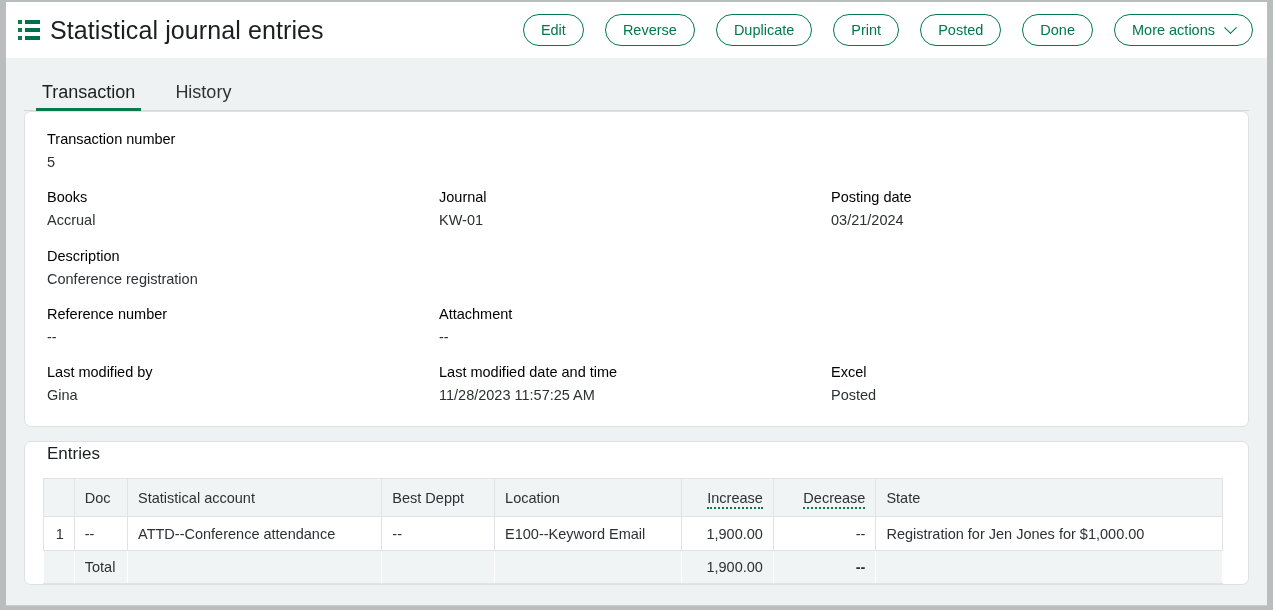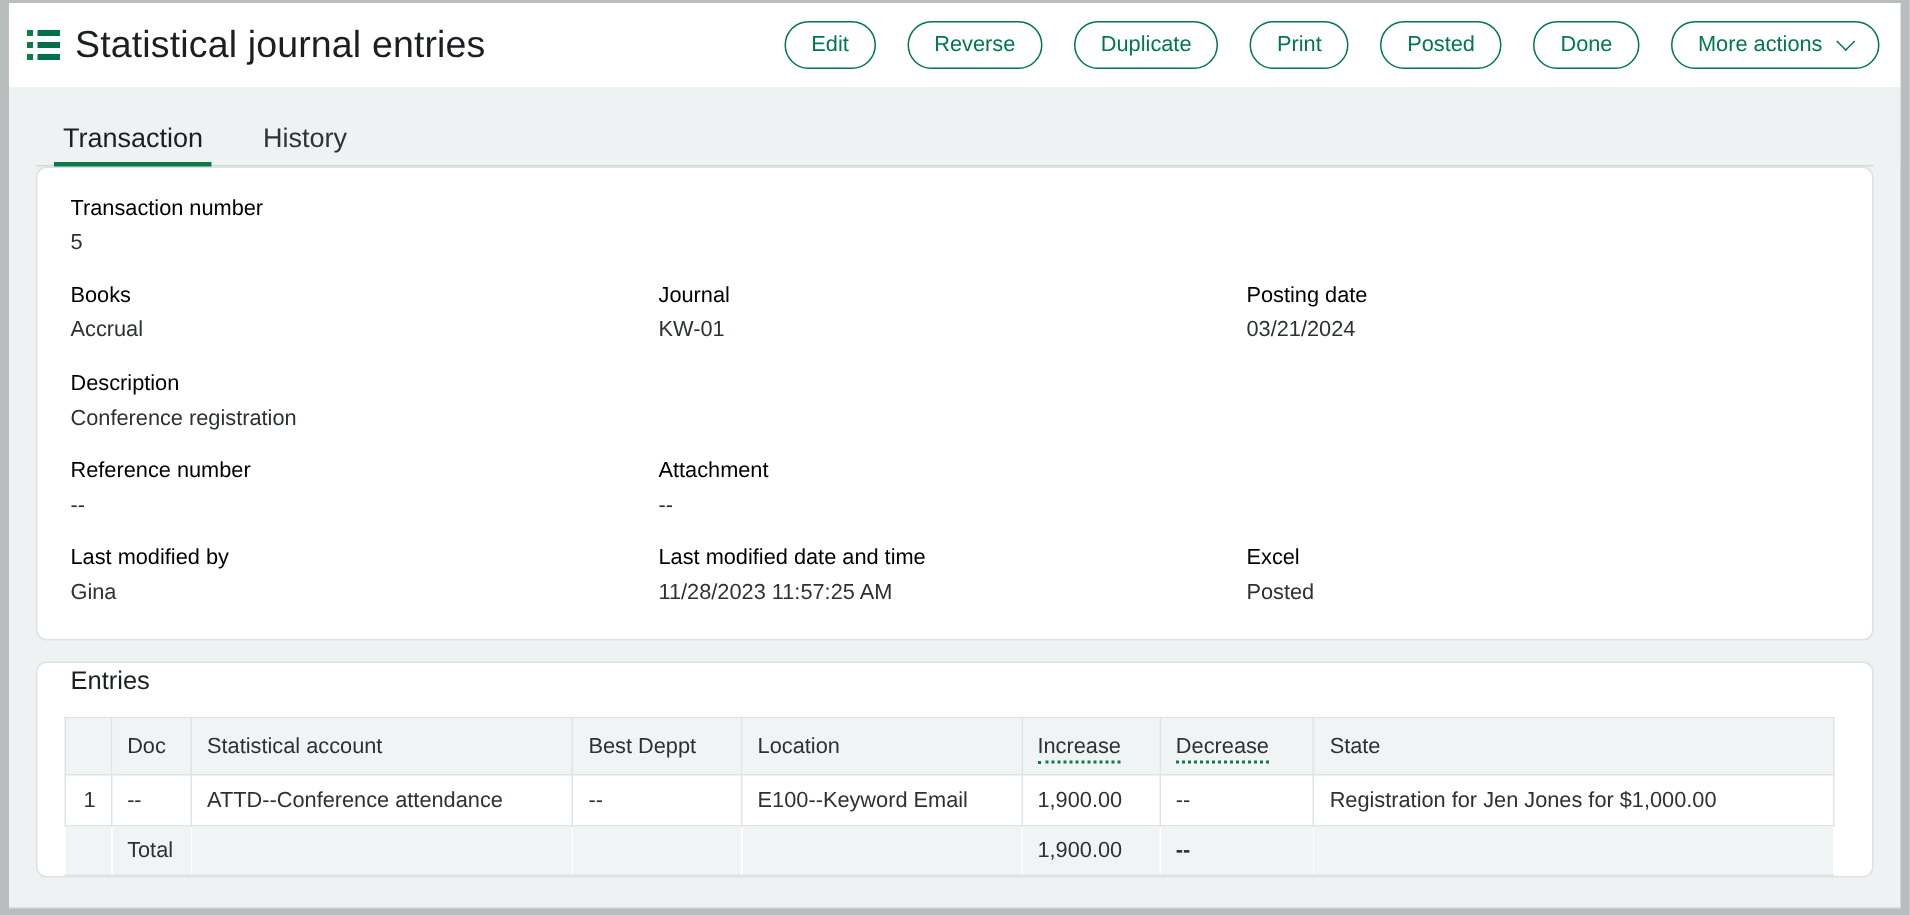--- a/index.html
+++ b/index.html
@@ -162,21 +162,21 @@
     font-weight: normal;
     vertical-align: middle;
     overflow: hidden;
     white-space: nowrap;
   }
   table.grid thead th {
     background: #f1f4f5;
     color: #2c3134;
     height: 38px;
   }
-  table.grid th.num, table.grid td.num { text-align: left; }
+  table.grid th.num, table.grid td.num { text-align: right; }
   .c-idx   { width: 30px; }
   .c-doc   { width: 52px; }
   .c-acct  { width: 248px; }
   .c-dept  { width: 110px; }
   .c-loc   { width: 182px; }
   .c-inc   { width: 90px; }
   .c-dec   { width: 100px; }
   .c-memo  { width: 338px; }
 
   tbody td.idx {

